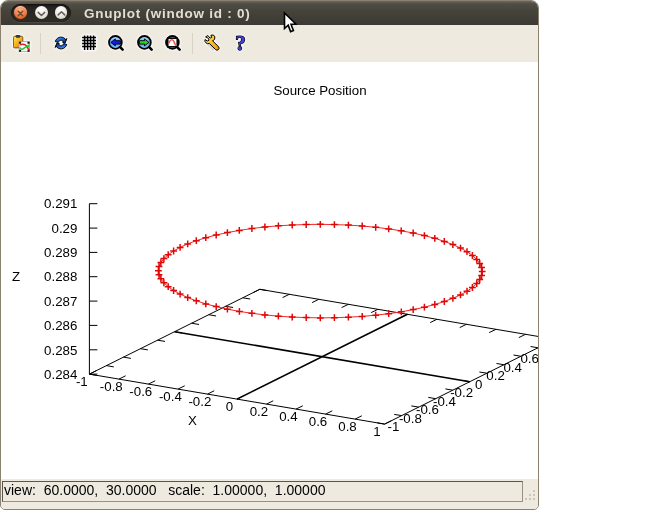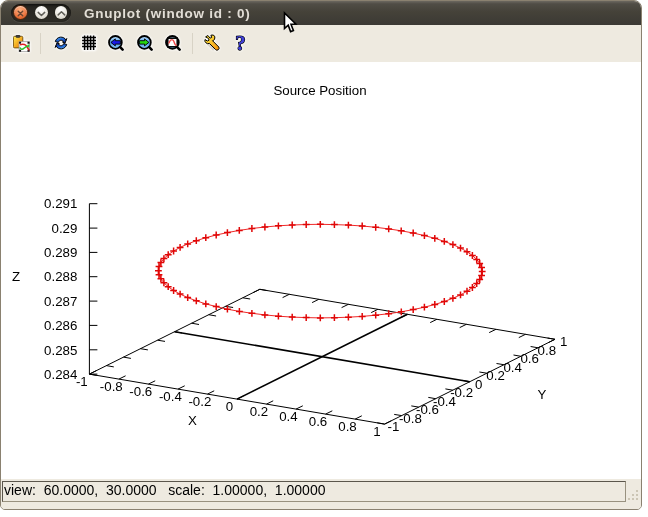--- a/index.html
+++ b/index.html
@@ -1,15 +1,15 @@
 <!DOCTYPE html>
 <html><head><meta charset="utf-8"><style>
 * { margin:0; padding:0; box-sizing:border-box; }
 body { width:648px; height:517px; background:#fff; font-family:"Liberation Sans",sans-serif; position:relative; overflow:hidden; }
-#win { position:absolute; left:0; top:0; width:642px; height:509.5px; border:1px solid #8a8170; border-radius:8px 8px 5px 5px; background:#eeeae0; overflow:hidden; }
+#win { position:absolute; left:0; top:0; width:539px; height:509.5px; border:1px solid #8a8170; border-radius:8px 8px 5px 5px; background:#eeeae0; overflow:hidden; }
 #tbar { position:relative; height:23.5px; background:linear-gradient(#6c6860 0%, #504d46 12%, #454239 45%, #3b3934 100%); }
 #caps { position:absolute; left:10px; top:2.6px; width:60.3px; height:18.2px; background:linear-gradient(#262420,#2e2c26); border-radius:9.5px; box-shadow: inset 0 1px 3px rgba(0,0,0,.7), 0 1px 0 rgba(255,255,255,.08); }
 .cbtn { position:absolute; top:5.2px; width:12.9px; height:12.9px; border-radius:50%; }
 #close { left:13.2px; background:radial-gradient(circle at 45% 28%, #fcb080, #f07f4b 50%, #dd5d24 80%, #c94e1c); box-shadow: 0 0 0 1px rgba(90,40,8,.75), inset 0 1px 1px rgba(255,255,255,.5); }
 #bdown { left:33.9px; background:radial-gradient(circle at 45% 25%, #ffffff, #eae7df 55%, #cfcabd); box-shadow: 0 0 0 0.8px rgba(40,38,30,.6); }
 #bup { left:53.6px; background:radial-gradient(circle at 45% 25%, #ffffff, #eae7df 55%, #cfcabd); box-shadow: 0 0 0 0.8px rgba(40,38,30,.6); }
 #title { position:absolute; left:83px; top:0; height:23.5px; line-height:25px; color:#e2ded6; font-size:13.5px; font-weight:bold; letter-spacing:0.75px; }
 #tools { position:relative; height:37px; background:#eeeae0; }
 .ico { position:absolute; top:10px; filter: drop-shadow(0 0 1px rgba(255,255,255,0.9)) drop-shadow(0 0 1px rgba(255,255,255,0.7)); }
 .sep { position:absolute; top:8px; width:1px; height:21px; background:#d8d3c6; }

